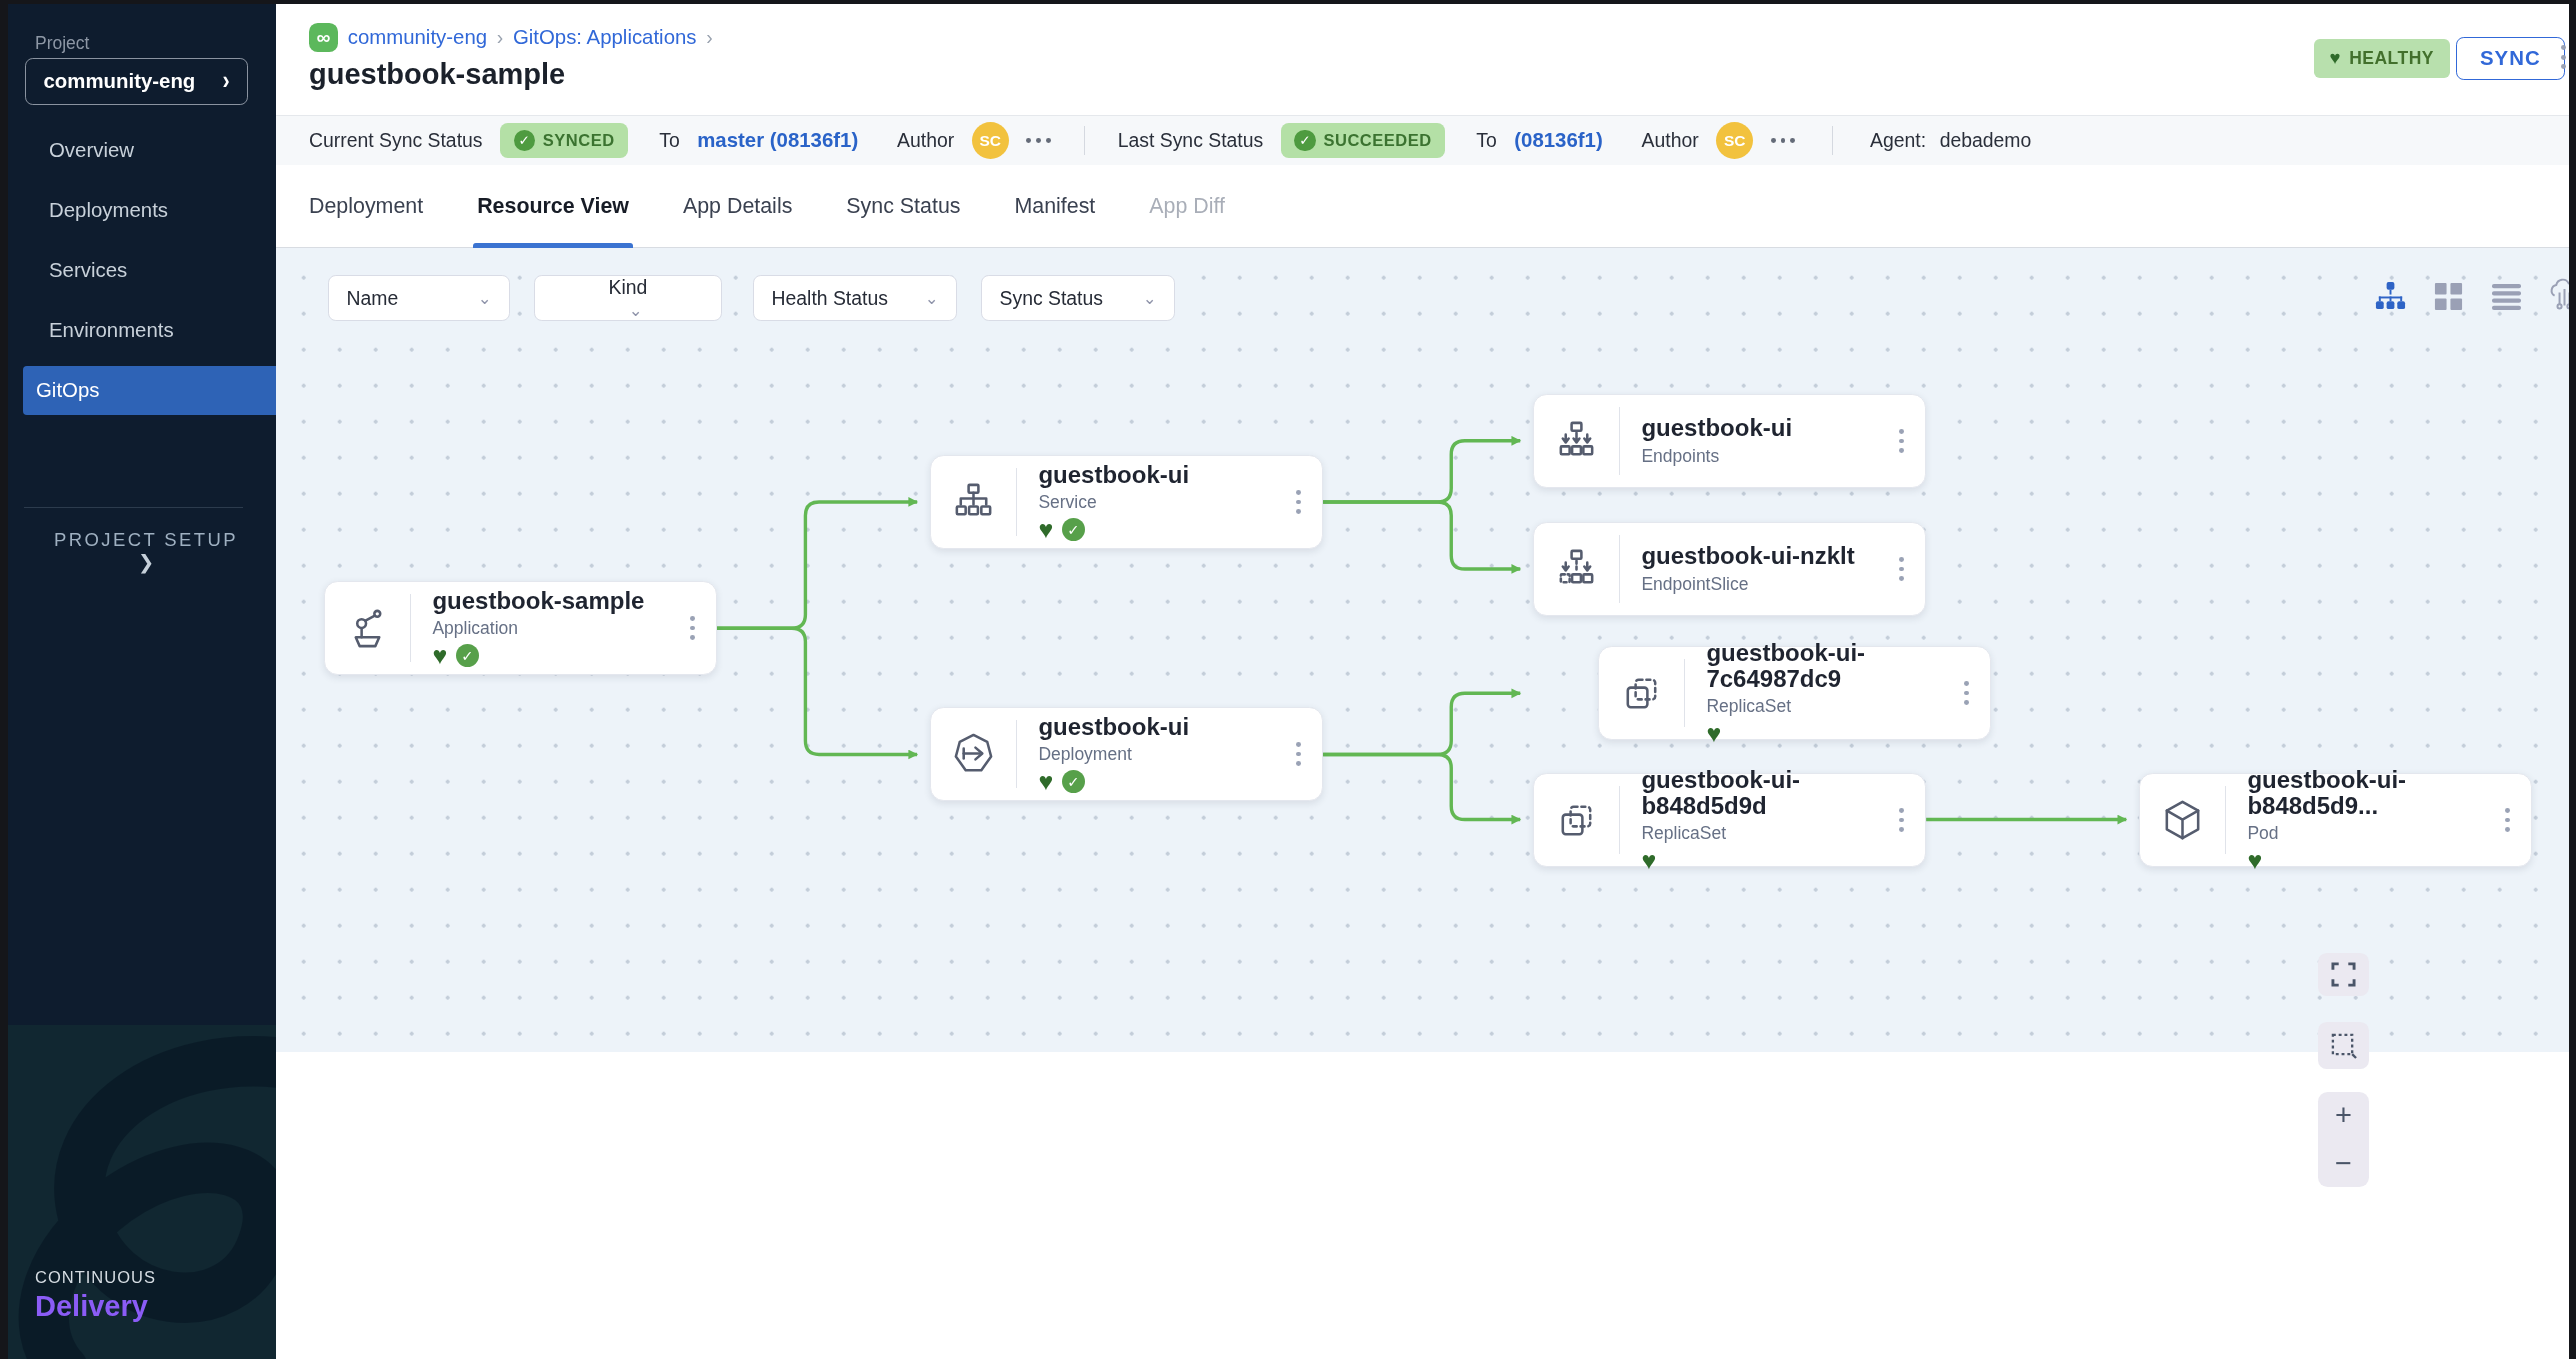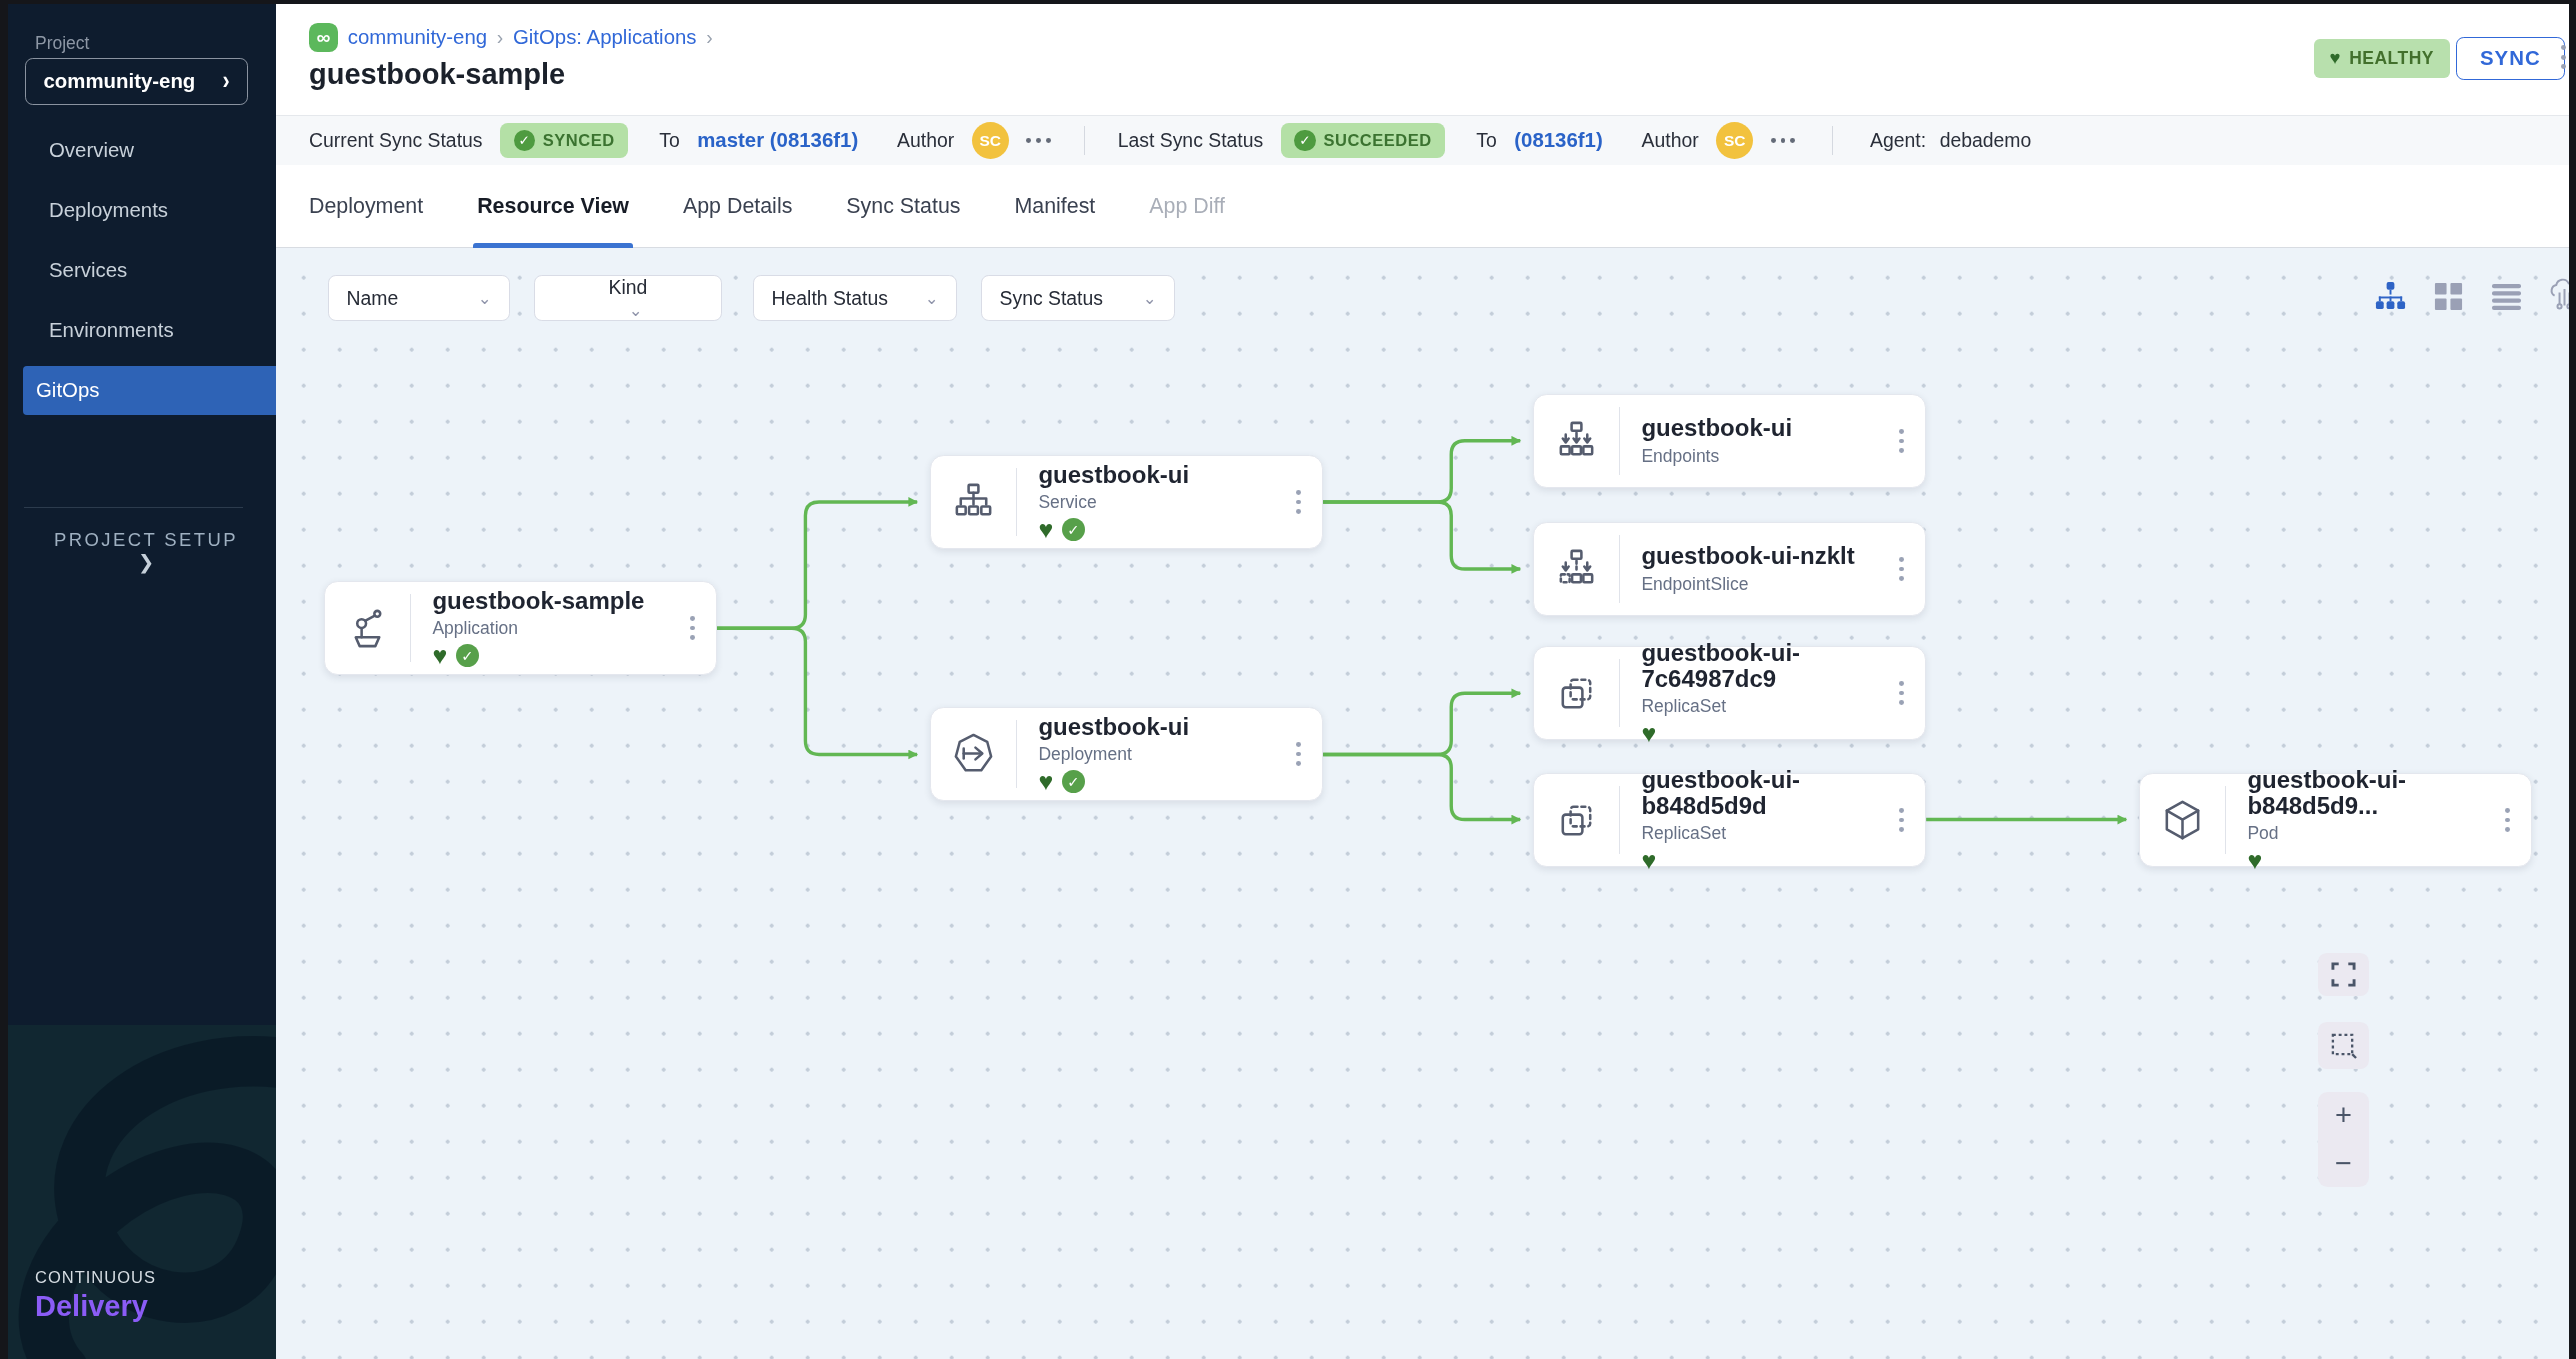--- a/index.html
+++ b/index.html
@@ -76,21 +76,21 @@
   #tabbar { position:absolute; left:276px; top:165px; width:2300px; height:83px; background:#fff;
     border-bottom:1px solid #d8dce2; display:flex; align-items:center; padding-left:33px; gap:54px; }
   .tab { font-size:21.4px; color:#3a4150; cursor:pointer; position:relative; height:83px;
     display:flex; align-items:center; }
   .tab.active { font-weight:bold; color:#171c26; }
   .tab.active::after { content:""; position:absolute; left:-3.9px; right:-3.9px; bottom:0;
     height:4.9px; background:#3b73d1; border-radius:2.9px 2.9px 0 0; }
   .tab.disabled { color:#a9aeb8; cursor:default; }
 
   
-  #canvas { position:absolute; left:276px; top:248px; width:2300px; height:1112px;
+  #canvas { position:absolute; left:276px; top:248px; width:2300px; height:804px;
     background-color:#edf3f9;
     background-image:radial-gradient(circle,#c3cdd9 1.6px,transparent 1.8px);
     background-size:36px 36px; background-position:9.7px 11.7px;padding-left:36px; }
   .filter { position:absolute; top:27px; height:46px; background:#fff;
     border:1px solid #d9dce6; border-radius:7.8px; display:flex; align-items:center;
     justify-content:space-between; padding:0 17.5px; cursor:pointer; }
   .filter .fl { font-size:19.4px; color:#262b36; }
   .filter .fchev { font-size:16.5px; color:#8f94aa; margin-left:15.5px; }
   #view-toggles { position:absolute; top:32px; left:2098px; display:flex; gap:25px; align-items:center; }
   .vt { width:33px; height:33px; display:flex; align-items:center; justify-content:center; cursor:pointer; }
@@ -420,21 +420,21 @@
       <div class="nkind">EndpointSlice</div>
 
     </div>
     <div class="kebab-v nkebab">
         <i></i>
         <i></i>
         <i></i>
       </div>
   </div>
 
-  <div class="node" style="left:1257px;top:398px;">
+  <div class="node" style="left:1322px;top:398px;">
     <div class="icon-zone">
       <svg class="kicon" width="47" height="47" viewBox="0 0 48 48">
         <rect x="18" y="10" width="20" height="20" rx="3" stroke-dasharray="4 4"></rect>
         <rect x="10" y="18" width="20" height="20" rx="3"></rect>
         </svg>
     </div>
     <div class="vsep"></div>
     <div class="body">
       <div class="ntitle">guestbook-ui-7c64987dc9</div>
       <div class="nkind">ReplicaSet</div>

